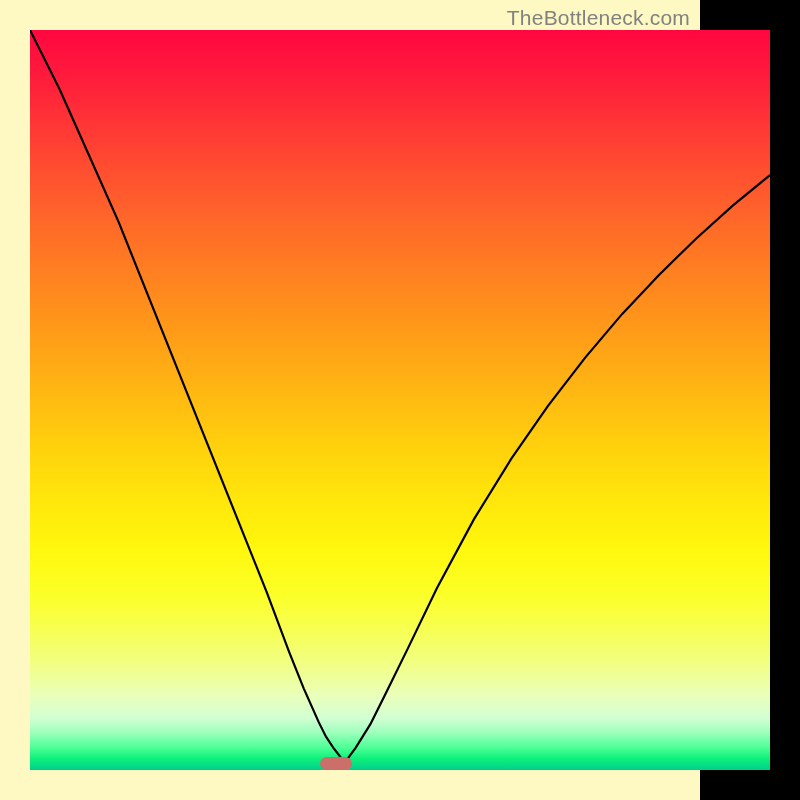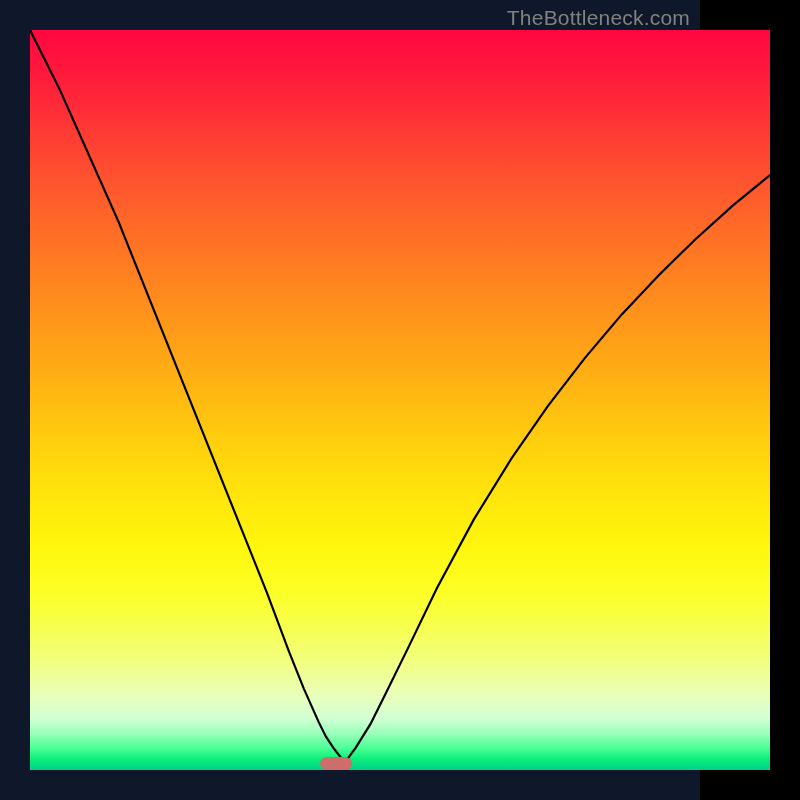--- a/index.html
+++ b/index.html
@@ -1,21 +1,21 @@
 <!DOCTYPE html>
 <html><head>
 <meta charset="utf-8">
 <style>
   * { margin: 0; padding: 0; box-sizing: border-box; }
   html, body { width: 800px; height: 800px; overflow: hidden; background: #000; }
   .frame {
     position: relative;
     width: 700px;
     height: 800px;
-    background: #0f172a;
+    background: #fef9c3;
   }
   .plot-area {
     position: absolute;
     left: 30px;
     top: 30px;
     width: 740px;
     height: 740px;
     overflow: hidden;
   }
   .gradient-bg {

